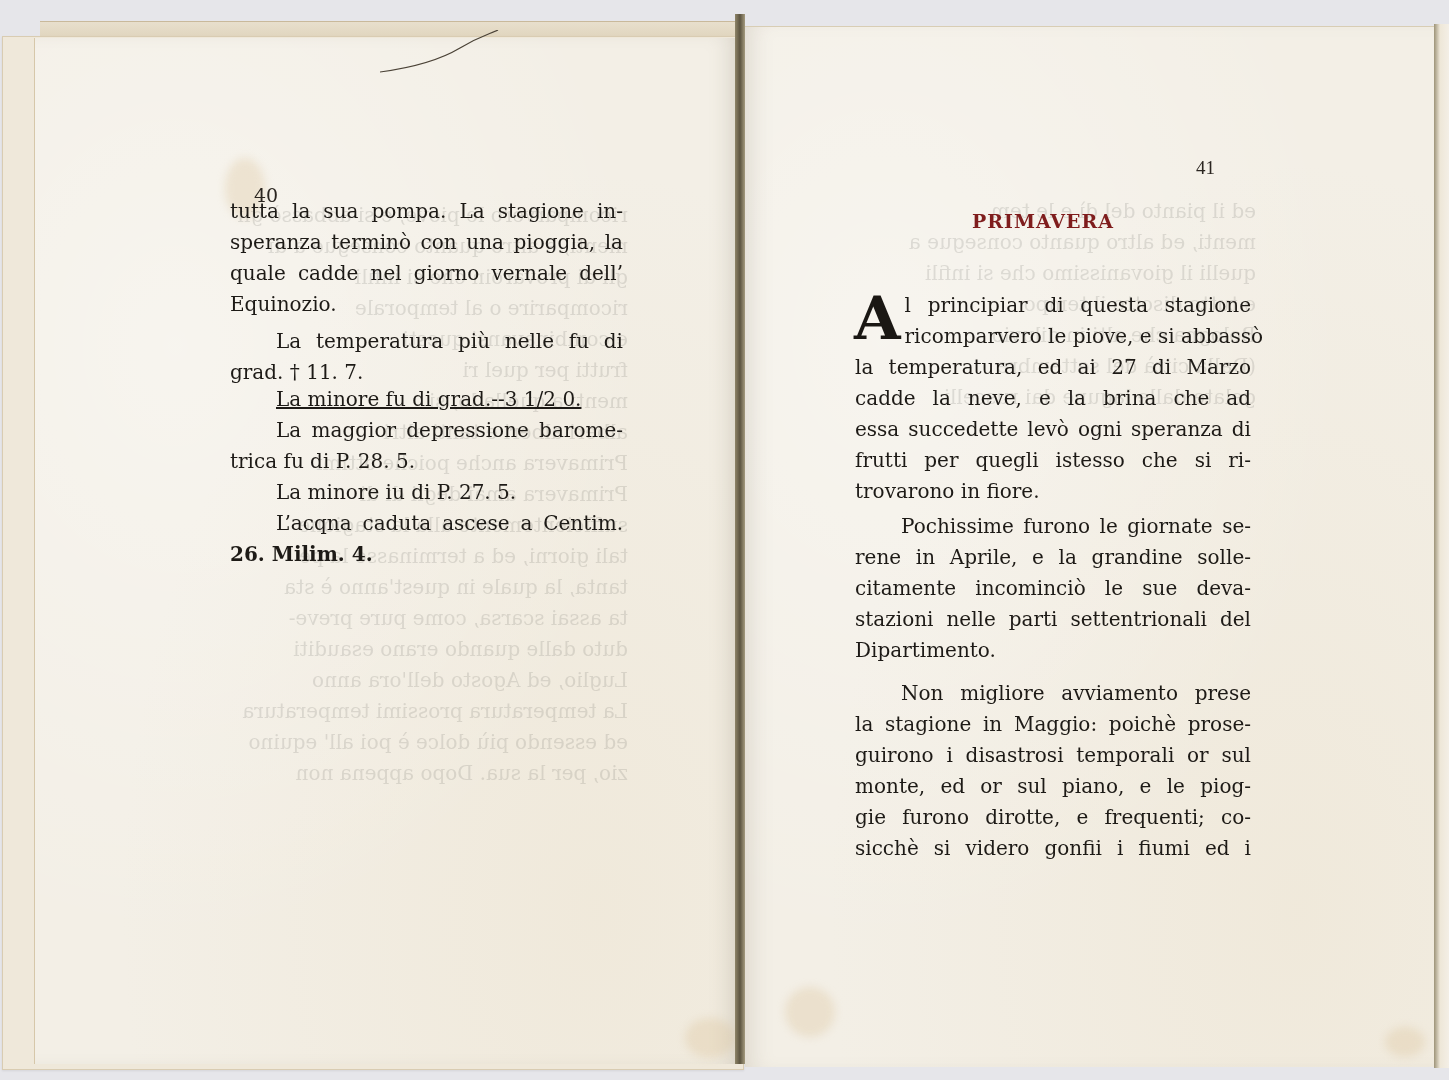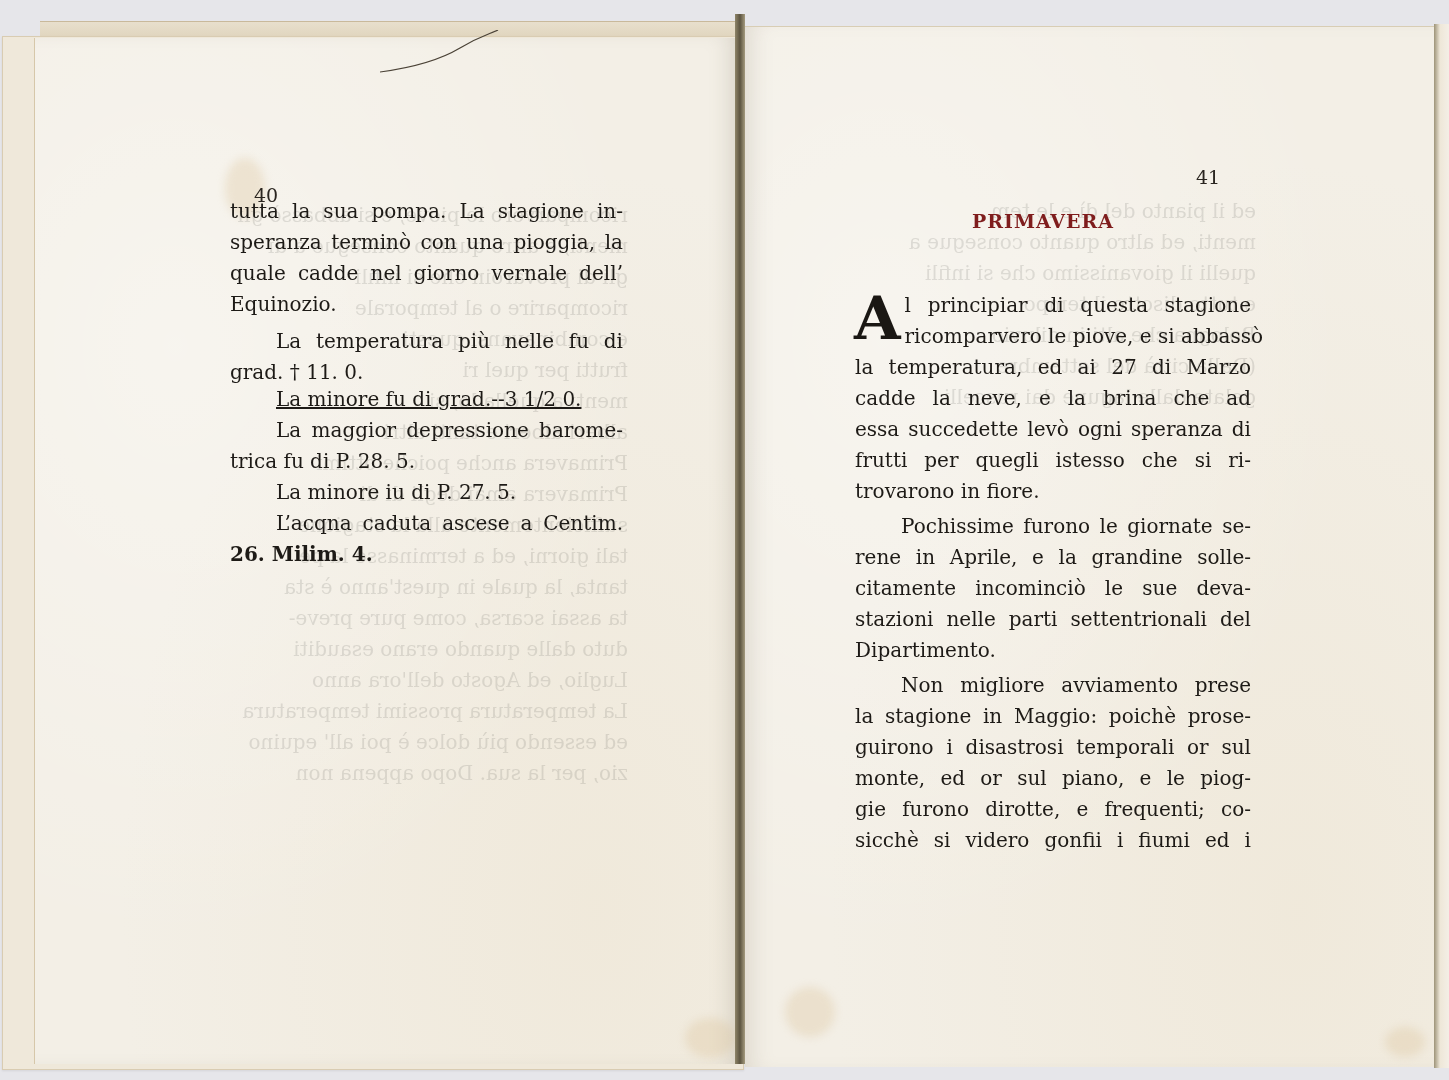--- a/index.html
+++ b/index.html
@@ -103,21 +103,21 @@
     }
     .line.short { text-align-last: left; }
     .indent { padding-left: 46px; }
 
     .page-number {
       position: absolute;
       font-size: 19px;
       color: #2a2520;
     }
     .pn-left { left: 254px; top: 184px; }
-    .pn-right { left: 1196px; top: 166px; }
+    .pn-right { left: 1196px; top: 157px; font-family: Liberation Serif, serif; }
 
     .section-heading {
       position: absolute;
       left: 972px; top: 210px;
       font-size: 19px;
       font-weight: bold;
       letter-spacing: 1px;
       color: #7f1d1d;
     }
     .drop-cap {
@@ -181,21 +181,21 @@
   </div>
 
   <span class="page-number pn-left">40</span>
 
   <div class="text-block left-text">
     <span class="line">tutta la sua pompa. La stagione in-</span>
     <span class="line">speranza terminò con una pioggia, la</span>
     <span class="line">quale cadde nel giorno vernale dell’</span>
     <span class="line short">Equinozio.</span>
     <span class="line indent" style="margin-top:6px;">La temperatura più nelle  fu di</span>
-    <span class="line short">grad. † 11. 0.</span>
+    <span class="line short">grad. † 11. 7.</span>
     <span class="line indent short" style="margin-top:-4px;text-decoration:underline;">La minore fu di grad.--3 1/2 0.</span>
     <span class="line indent">La maggior depressione barome-</span>
     <span class="line short">trica fu di P. 28. 5.</span>
     <span class="line indent short">La minore iu di P. 27. 5.</span>
     <span class="line indent">L’acqna caduta ascese a Centim.</span>
     <span class="line short" style="font-weight:bold;">26. Milim. 4.</span>
   </div>
 
   <div class="gutter"></div>
 
@@ -237,21 +237,21 @@
       <span class="line">frutti per quegli istesso che si ri-</span>
       <span class="line short">trovarono in fiore.</span>
     </div>
     <div style="margin-top:4px;">
       <span class="line indent">Pochissime furono le giornate se-</span>
       <span class="line">rene in Aprile, e la grandine solle-</span>
       <span class="line">citamente incominciò le sue deva-</span>
       <span class="line">stazioni nelle parti settentrionali del</span>
       <span class="line short">Dipartimento.</span>
     </div>
-    <div style="margin-top:4px;">
+    <div style="margin-top:12px;">
       <span class="line indent">Non migliore avviamento prese</span>
       <span class="line">la stagione in Maggio: poichè prose-</span>
       <span class="line">guirono i disastrosi temporali or sul</span>
       <span class="line">monte, ed or sul piano, e le piog-</span>
       <span class="line">gie furono dirotte, e frequenti; co-</span>
       <span class="line">sicchè si videro gonfii i fiumi ed i</span>
     </div>
   </div>
 </div>
 

